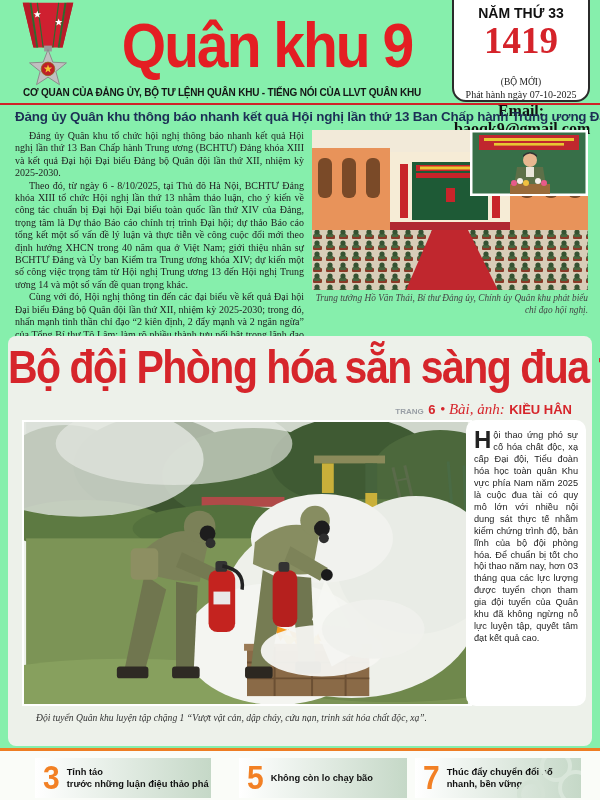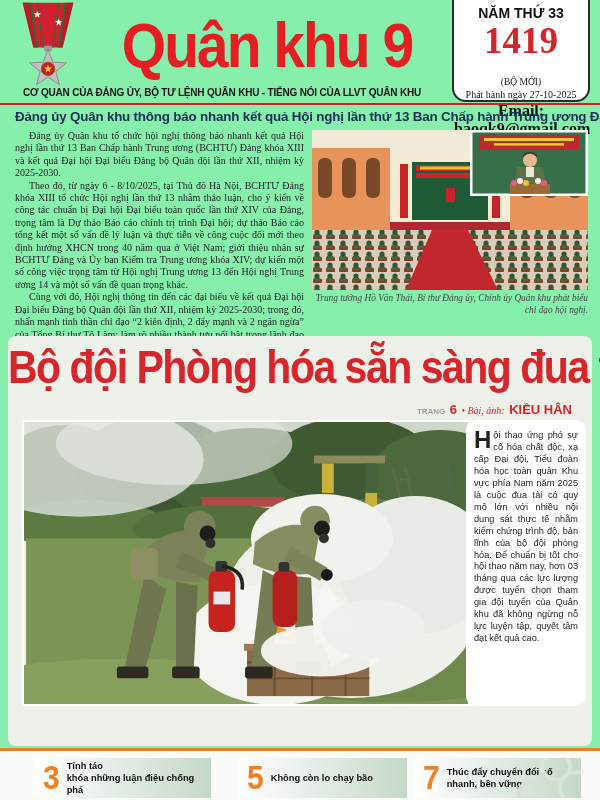--- a/index.html
+++ b/index.html
@@ -42,21 +42,21 @@
 
   
   .feature{position:absolute;top:336px;left:8px;right:8px;height:410px;
     background:#edf1ea;border-radius:8px;}
   .feature-headline{position:absolute;top:6px;left:0;right:0;text-align:center;
     font-family:"Liberation Sans",sans-serif;font-weight:bold;font-size:41px;
     letter-spacing:-1.5px;color:#d6252b;transform:scaleY(1.12);transform-origin:top center;white-space:nowrap;}
   .pageref{position:absolute;top:64px;right:20px;font-family:"Liberation Sans",sans-serif;white-space:nowrap;}
   .pageref .pl{font-size:8px;font-weight:bold;color:#9aa0a6;}
   .pageref .pn{font-size:13px;font-weight:bold;color:#d6252b;}
-  .pageref .bp{font-size:10px;font-style:italic;color:#d6252b;font-family:"Liberation Serif",serif;}
+  .pageref .bp{font-size:15px;font-style:italic;color:#d6252b;font-family:"Liberation Serif",serif;}
   .pageref .ba{font-size:13px;font-weight:bold;color:#d6252b;}
   .feature-photo{position:absolute;top:84px;left:14px;width:450px;height:286px;
     border:2px solid #fff;box-sizing:border-box;}
   .feature-photo svg{display:block;width:100%;height:100%;}
   .feature-sidebar{position:absolute;top:84px;right:6px;width:120px;height:286px;
     background:#fff;border-radius:10px;box-sizing:border-box;padding:10px 8px;
     font-family:"Liberation Sans",sans-serif;font-size:9.2px;line-height:1.3;
     text-align:justify;color:#222;}
   .dropcap{float:left;font-size:24px;line-height:20px;font-weight:bold;margin:0 2px 0 0;color:#222;}
   .feature-caption{position:absolute;top:376px;left:28px;right:140px;
@@ -97,21 +97,21 @@
       <circle cx="35" cy="68" r="7" fill="#c01f26" stroke="#8a6a1a" stroke-width="0.8"></circle>
       <polygon points="35,63.5 36.1,66.5 39.3,66.6 36.8,68.6 37.6,71.6 35,69.9 32.4,71.6 33.2,68.6 30.7,66.6 33.9,66.5" fill="#f2c230"></polygon>
     </svg>
 
     <div class="paper-title">Quân khu 9</div>
 
     <div class="issue-box">
       <div class="issue-year">NĂM THỨ 33</div>
       <div class="issue-number">1419</div>
       <div class="issue-edition">(BỘ MỚI)</div>
-      <div class="issue-date">Phát hành ngày 27-10-2025</div>
+      <div class="issue-date">Phát hành ngày 07-10-2025</div>
       <div class="issue-email">Email: baoqk9@gmail.com</div>
     </div>
 
     <div class="tagline">CƠ QUAN CỦA ĐẢNG ỦY, BỘ TƯ LỆNH QUÂN KHU - TIẾNG NÓI CỦA LLVT QUÂN KHU</div>
     <div class="red-rule"></div>
   </div>
 
   <div class="lead">
     <div class="lead-headline">Đảng ủy Quân khu thông báo nhanh kết quả Hội nghị lần thứ 13 Ban Chấp hành Trung ương Đảng khóa XIII</div>
     <div class="lead-body">
@@ -290,30 +290,31 @@
 
         <ellipse cx="300" cy="232" rx="62" ry="26" fill="#f5f6f2" opacity="0.95"></ellipse>
         <ellipse cx="352" cy="210" rx="52" ry="30" fill="#eff1ec" opacity="0.9"></ellipse>
       </svg>
     </div>
 
     <div class="feature-sidebar">
       <span class="dropcap">H</span><span>ội thao ứng phó sự cố hóa chất độc, xạ cấp Đại đội, Tiểu đoàn hóa học toàn quân Khu vực phía Nam năm 2025 là cuộc đua tài có quy mô lớn với nhiều nội dung sát thực tế nhằm kiểm chứng trình độ, bản lĩnh của bộ đội phòng hóa. Để chuẩn bị tốt cho hội thao năm nay, hơn 03 tháng qua các lực lượng được tuyển chọn tham gia đội tuyển của Quân khu đã không ngừng nỗ lực luyện tập, quyết tâm đạt kết quả cao.</span>
     </div>
 
+    <div class="feature-caption">Đội tuyển Quân khu luyện tập chặng 1 “Vượt vật cản, dập cháy, cứu nạn, trinh sát hóa chất độc, xạ”.</div>
   </div>
 
   <div class="footer-band">
     <div class="orange-rule"></div>
 
     <div class="teaser t1">
       <div class="num">3</div>
       <div class="txt">
         <div>Tỉnh táo</div>
-        <div>khóa những luận điệu chống phá</div>
+        <div>trước những luận điệu thảo phá</div>
       </div>
     </div>
 
     <div class="teaser t2">
       <div class="num">5</div>
       <div class="txt">
         <div>Không còn lo chạy bão</div>
       </div>
     </div>
 

